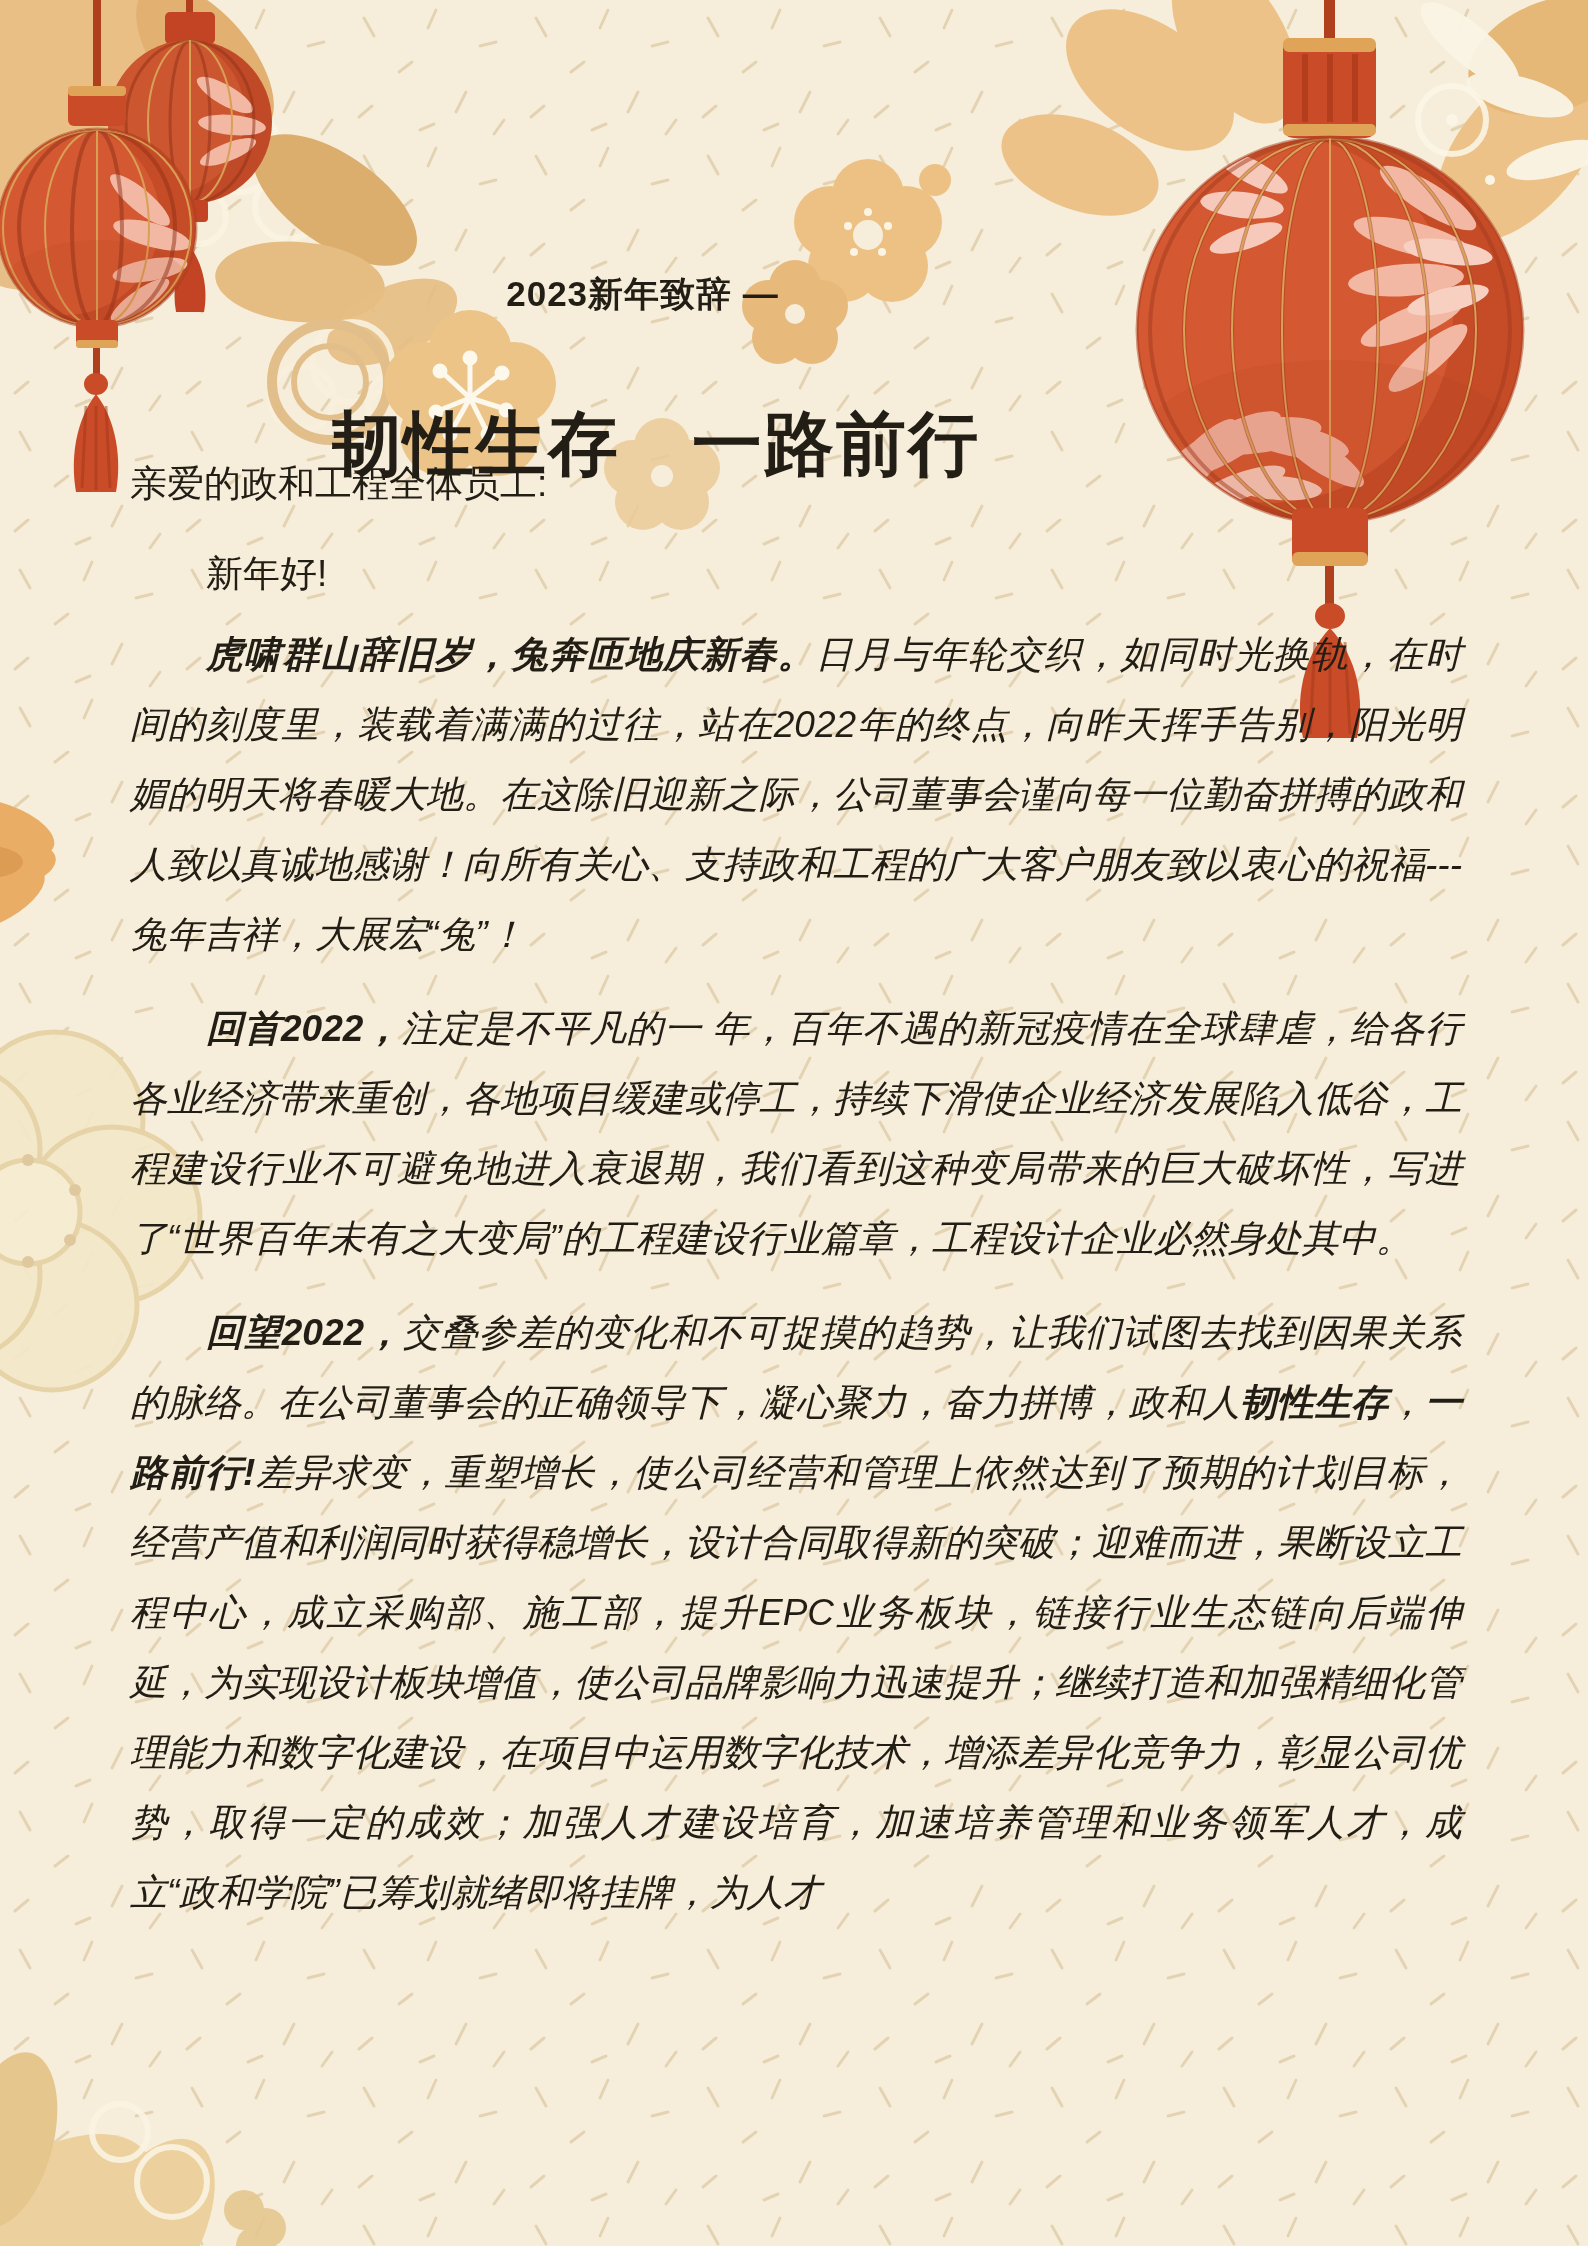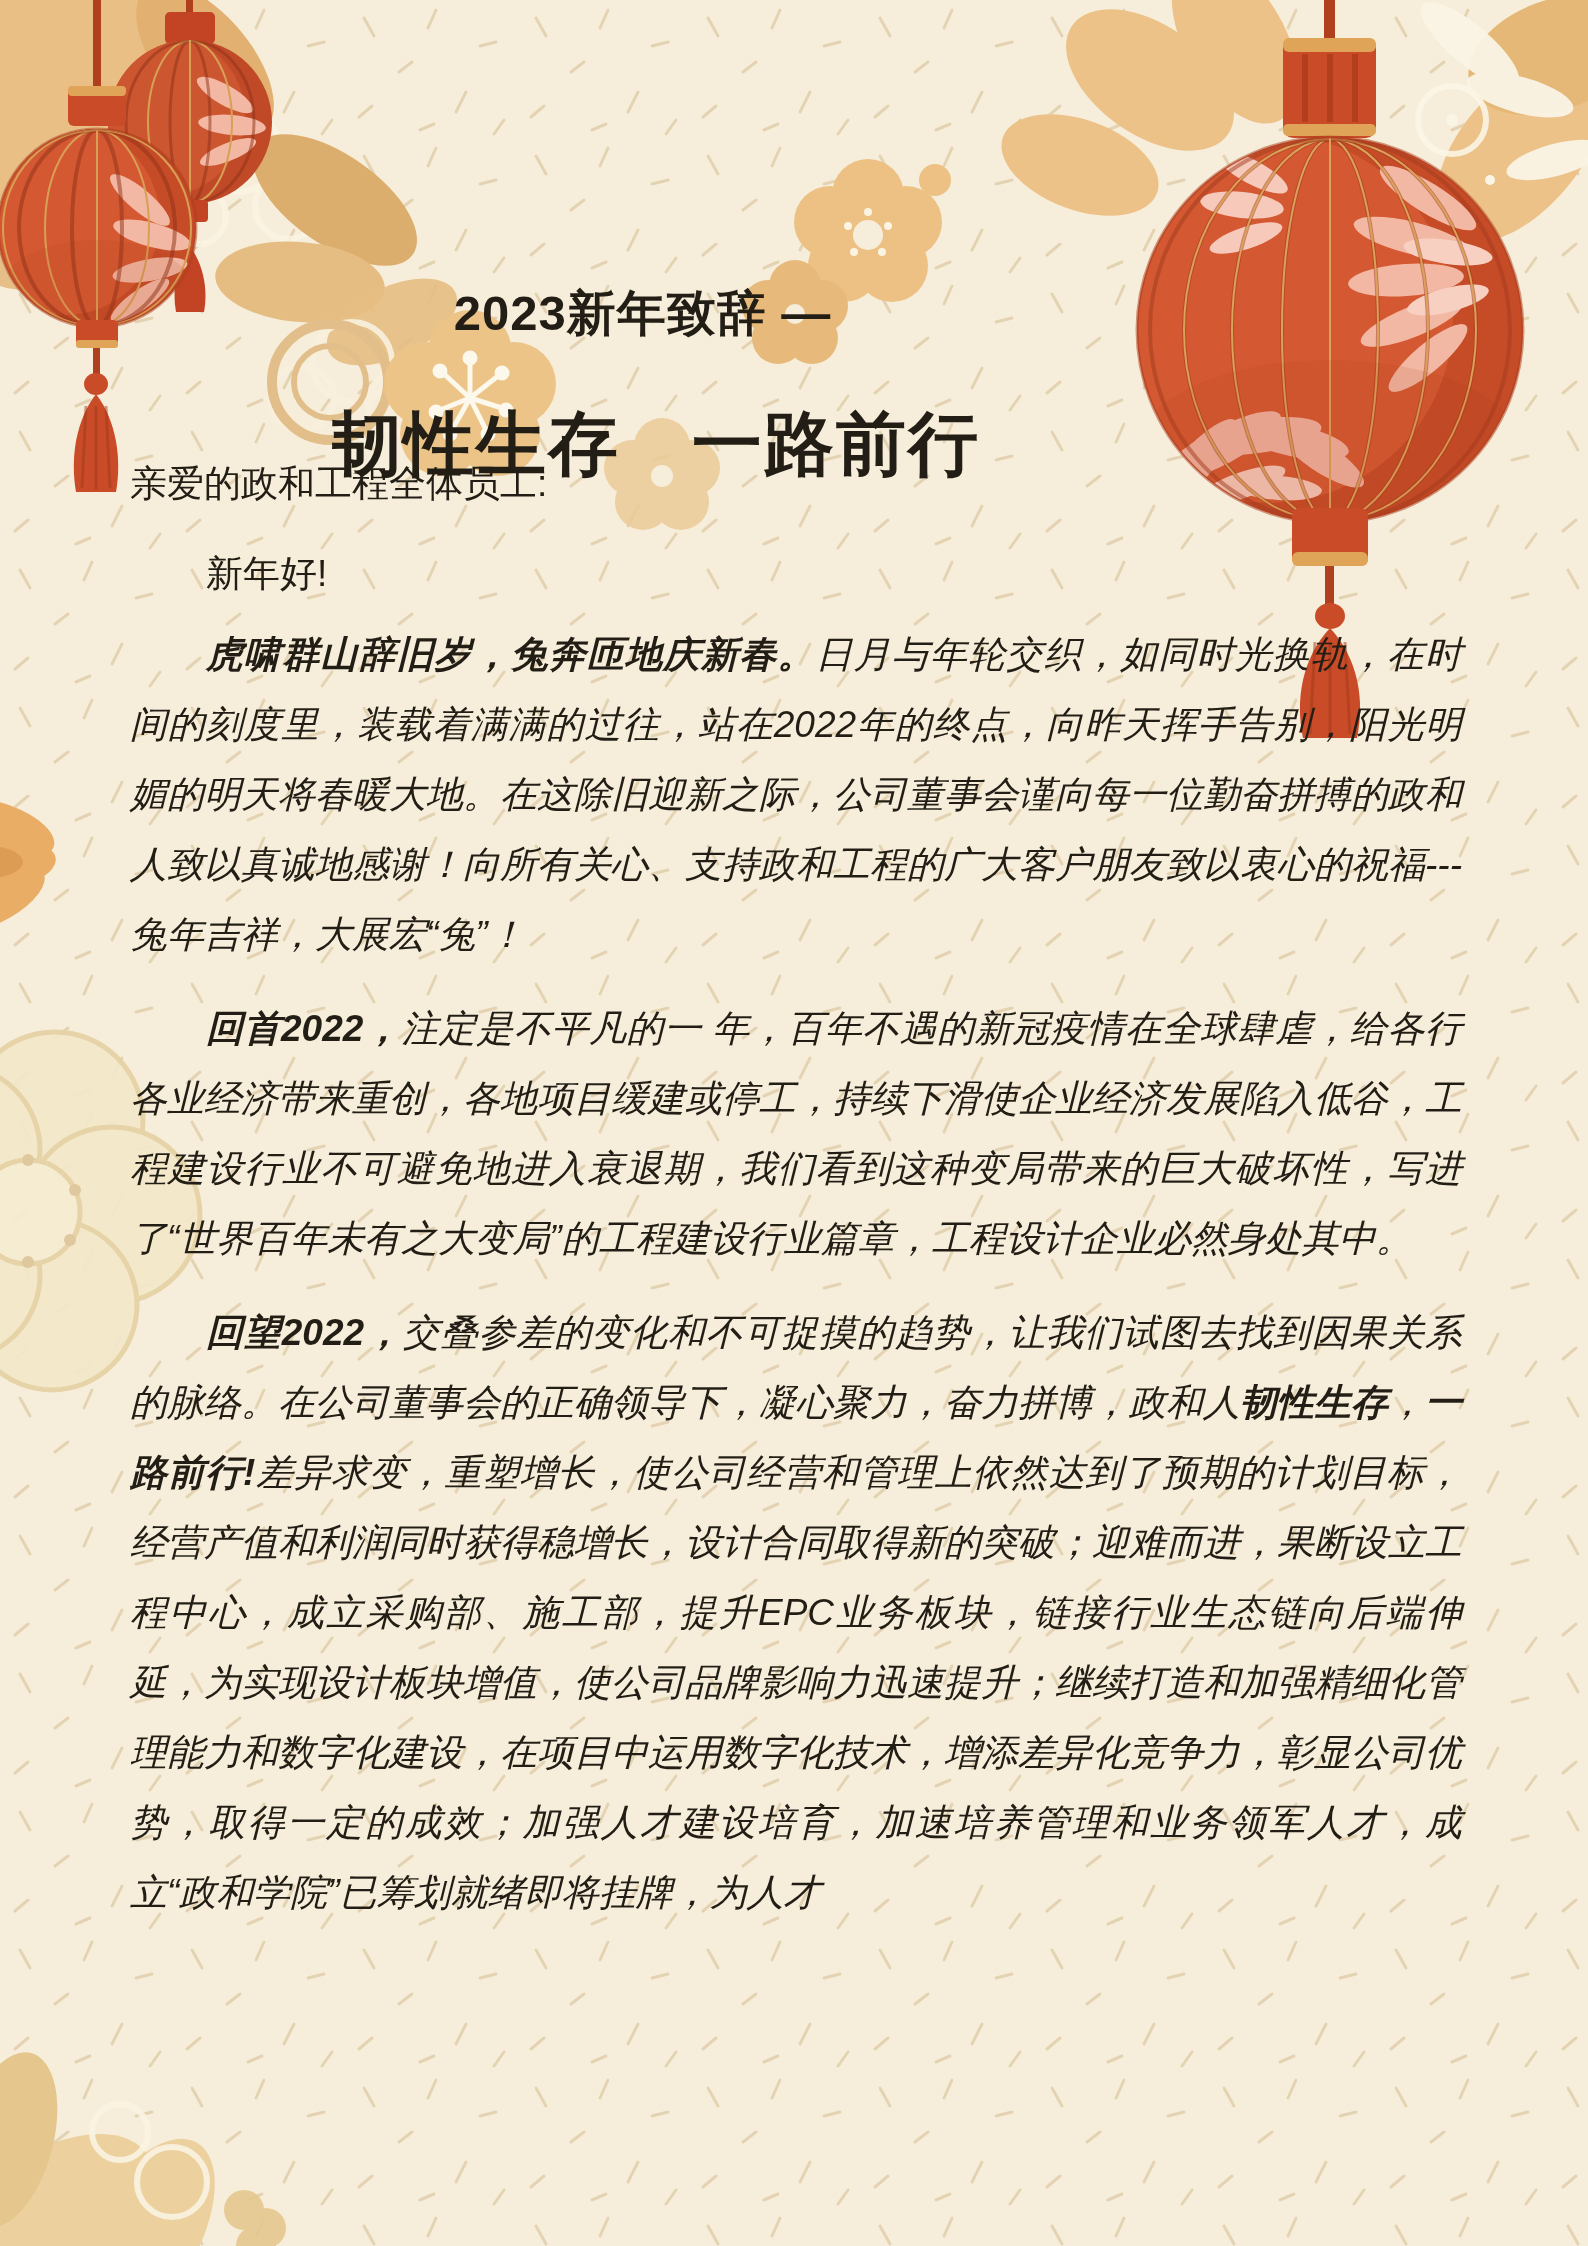--- a/index.html
+++ b/index.html
@@ -4,21 +4,21 @@
 <style>
   html,body { margin:0; padding:0; background:#ffffff; }
   .page {
     position:relative; width:1588px; height:2246px; overflow:hidden;
     background:#f6eedb; color:#231e15;
     font-family:"Liberation Sans", sans-serif;
   }
   svg.bg { position:absolute; left:0; top:0; }
   .title {
     position:absolute; top:248px; left:0; width:1285px;
-    text-align:center; font-size:49px; font-weight:800; letter-spacing:1px;
+    text-align:center; font-size:35px; font-weight:800; letter-spacing:1px;
   }
   .subtitle {
     position:absolute; top:340px; left:6px; width:1300px;
     text-align:center; font-size:70px; font-weight:800; letter-spacing:2px;
   }
   .content {
     position:absolute; left:130px; top:462px; width:1332px;
     font-size:37px;
   }
   .salut { line-height:44px; margin:0 0 46px 0; }

